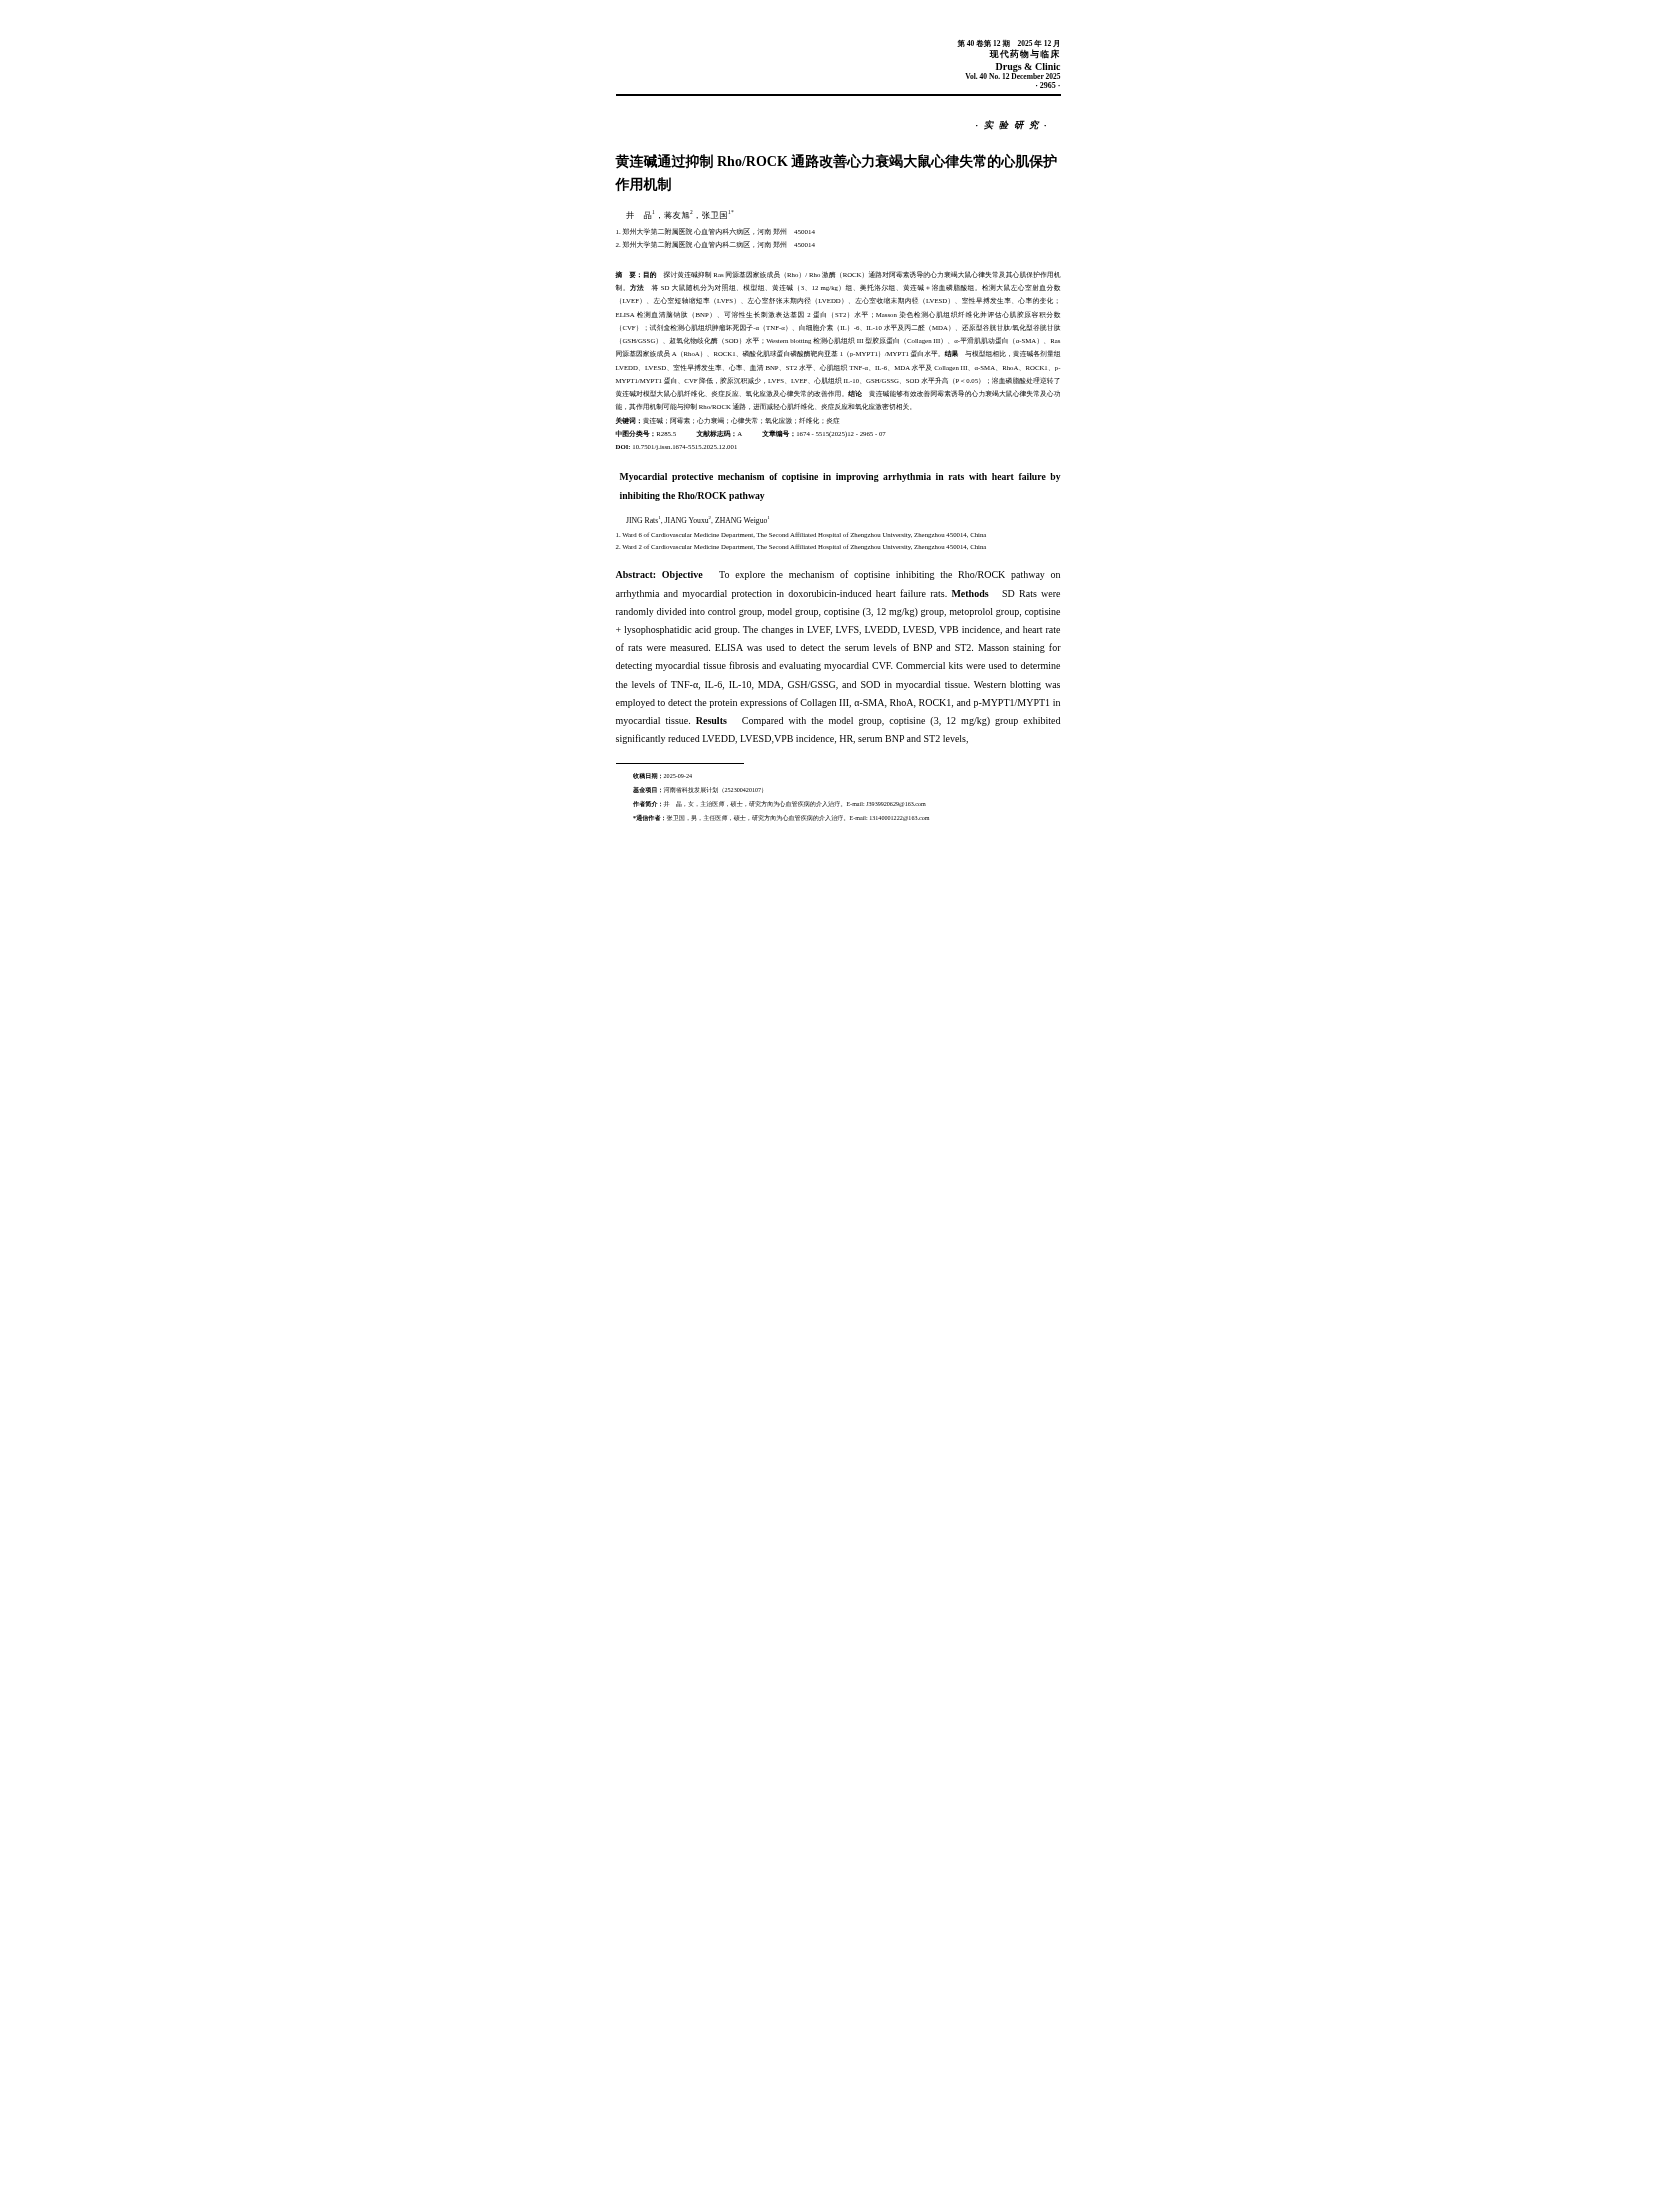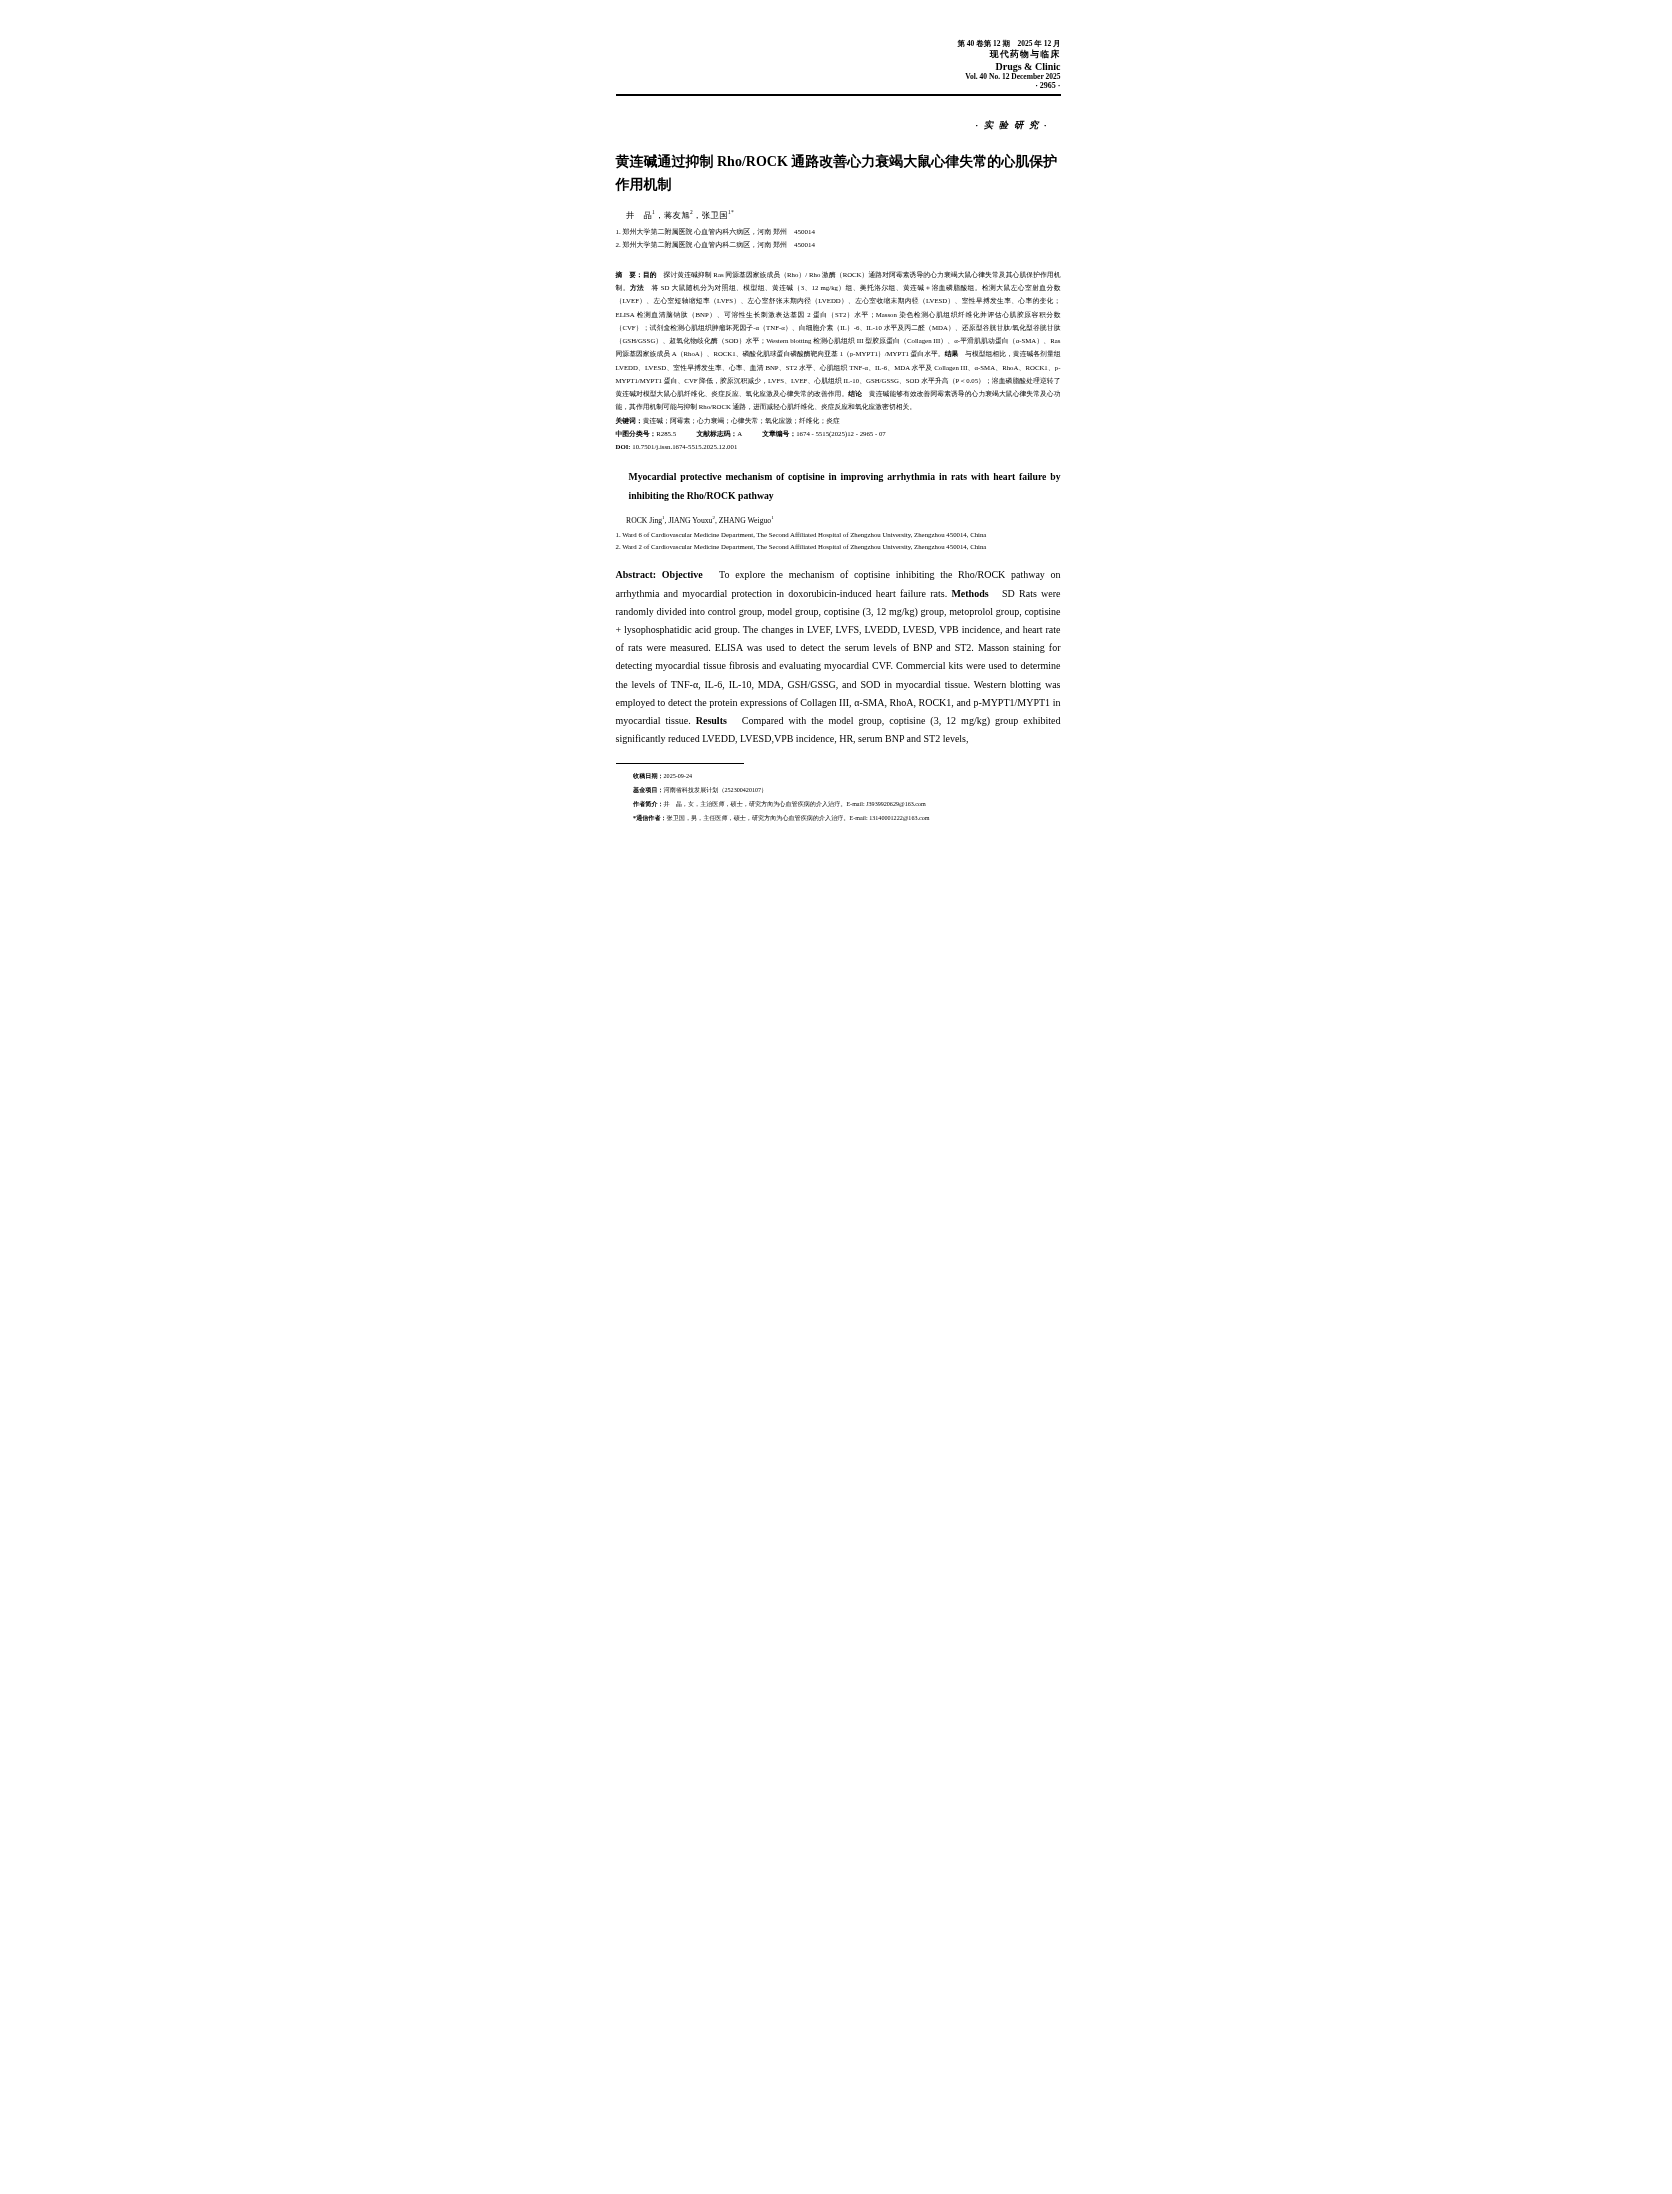--- a/index.html
+++ b/index.html
@@ -147,23 +147,23 @@
     <div>1. 郑州大学第二附属医院 心血管内科六病区，河南 郑州　450014</div>
     <div>2. 郑州大学第二附属医院 心血管内科二病区，河南 郑州　450014</div>
   </div>
 
   <p class="abstract-cn" style="margin:16px 0 0 0;"><span class="seg-b">摘　要：</span><span class="seg-b">目的</span><span>　探讨黄连碱抑制 Ras 同源基因家族成员（Rho）/ Rho 激酶（ROCK）通路对阿霉素诱导的心力衰竭大鼠心律失常及其心肌保护作用机制。</span><span class="seg-b">方法</span><span>　将 SD 大鼠随机分为对照组、模型组、黄连碱（3、12 mg/kg）组、美托洛尔组、黄连碱＋溶血磷脂酸组。检测大鼠左心室射血分数（LVEF）、左心室短轴缩短率（LVFS）、左心室舒张末期内径（LVEDD）、左心室收缩末期内径（LVESD）、室性早搏发生率、心率的变化；ELISA 检测血清脑钠肽（BNP）、可溶性生长刺激表达基因 2 蛋白（ST2）水平；Masson 染色检测心肌组织纤维化并评估心肌胶原容积分数（CVF）；试剂盒检测心肌组织肿瘤坏死因子-α（TNF-α）、白细胞介素（IL）-6、IL-10 水平及丙二醛（MDA）、还原型谷胱甘肽/氧化型谷胱甘肽（GSH/GSSG）、超氧化物歧化酶（SOD）水平；Western blotting 检测心肌组织 III 型胶原蛋白（Collagen III）、α-平滑肌肌动蛋白（α-SMA）、Ras 同源基因家族成员 A（RhoA）、ROCK1、磷酸化肌球蛋白磷酸酶靶向亚基 1（p-MYPT1）/MYPT1 蛋白水平。</span><span class="seg-b">结果</span><span>　与模型组相比，黄连碱各剂量组 LVEDD、LVESD、室性早搏发生率、心率、血清 BNP、ST2 水平、心肌组织 TNF-α、IL-6、MDA 水平及 Collagen III、α-SMA、RhoA、ROCK1、p-MYPT1/MYPT1 蛋白、CVF 降低，胶原沉积减少，LVFS、LVEF、心肌组织 IL-10、GSH/GSSG、SOD 水平升高（P＜0.05）；溶血磷脂酸处理逆转了黄连碱对模型大鼠心肌纤维化、炎症反应、氧化应激及心律失常的改善作用。</span><span class="seg-b">结论</span><span>　黄连碱能够有效改善阿霉素诱导的心力衰竭大鼠心律失常及心功能，其作用机制可能与抑制 Rho/ROCK 通路，进而减轻心肌纤维化、炎症反应和氧化应激密切相关。</span></p>
 
   <p class="meta-line" style="margin:0;"><span class="seg-b">关键词：</span><span>黄连碱；阿霉素；心力衰竭；心律失常；氧化应激；纤维化；炎症</span></p>
   <p class="meta-line" style="margin:0;"><span class="seg-b">中图分类号：</span><span>R285.5　　　</span><span class="seg-b">文献标志码：</span><span>A　　　</span><span class="seg-b">文章编号：</span><span>1674 - 5515(2025)12 - 2965 - 07</span></p>
   <p class="meta-line" style="margin:0;"><span class="seg-b">DOI: </span><span>10.7501/j.issn.1674-5515.2025.12.001</span></p>
 
-  <h2 class="title-en" style="margin:15px 0 0 13px;">Myocardial protective mechanism of coptisine in improving arrhythmia in rats with heart failure by inhibiting the Rho/ROCK pathway</h2>
+  <h2 class="title-en" style="margin:15px 0 0 4px;">Myocardial protective mechanism of coptisine in improving arrhythmia in rats with heart failure by inhibiting the Rho/ROCK pathway</h2>
 
-  <div class="authors-en"><span>ROCK Jing</span><sup>1</sup><span>, JIANG Youxu</span><sup>2</sup><span>, ZHANG Weiguo</span><sup>1</sup></div>
+  <div class="authors-en"><span>JING Rats</span><sup>1</sup><span>, JIANG Youxu</span><sup>2</sup><span>, ZHANG Weiguo</span><sup>1</sup></div>
 
   <div class="affil-en">
     <div>1. Ward 6 of Cardiovascular Medicine Department, The Second Affiliated Hospital of Zhengzhou University, Zhengzhou 450014, China</div>
     <div>2. Ward 2 of Cardiovascular Medicine Department, The Second Affiliated Hospital of Zhengzhou University, Zhengzhou 450014, China</div>
   </div>
 
   <p class="abstract-en" style="margin:13px 0 0 0;"><span class="seg-b">Abstract: Objective</span><span>　To explore the mechanism of coptisine inhibiting the Rho/ROCK pathway on arrhythmia and myocardial protection in doxorubicin-induced heart failure rats. </span><span class="seg-b">Methods</span><span>　SD Rats were randomly divided into control group, model group, coptisine (3, 12 mg/kg) group, metoprolol group, coptisine + lysophosphatidic acid group. The changes in LVEF, LVFS, LVEDD, LVESD, VPB incidence, and heart rate of rats were measured. ELISA was used to detect the serum levels of BNP and ST2. Masson staining for detecting myocardial tissue fibrosis and evaluating myocardial CVF. Commercial kits were used to determine the levels of TNF-α, IL-6, IL-10, MDA, GSH/GSSG, and SOD in myocardial tissue. Western blotting was employed to detect the protein expressions of Collagen III, α-SMA, RhoA, ROCK1, and p-MYPT1/MYPT1 in myocardial tissue. </span><span class="seg-b">Results</span><span>　Compared with the model group, coptisine (3, 12 mg/kg) group exhibited significantly reduced LVEDD, LVESD,VPB incidence, HR, serum BNP and ST2 levels,</span></p>
 
   <div class="footnote">
     <div class="footnote-rule"></div>

